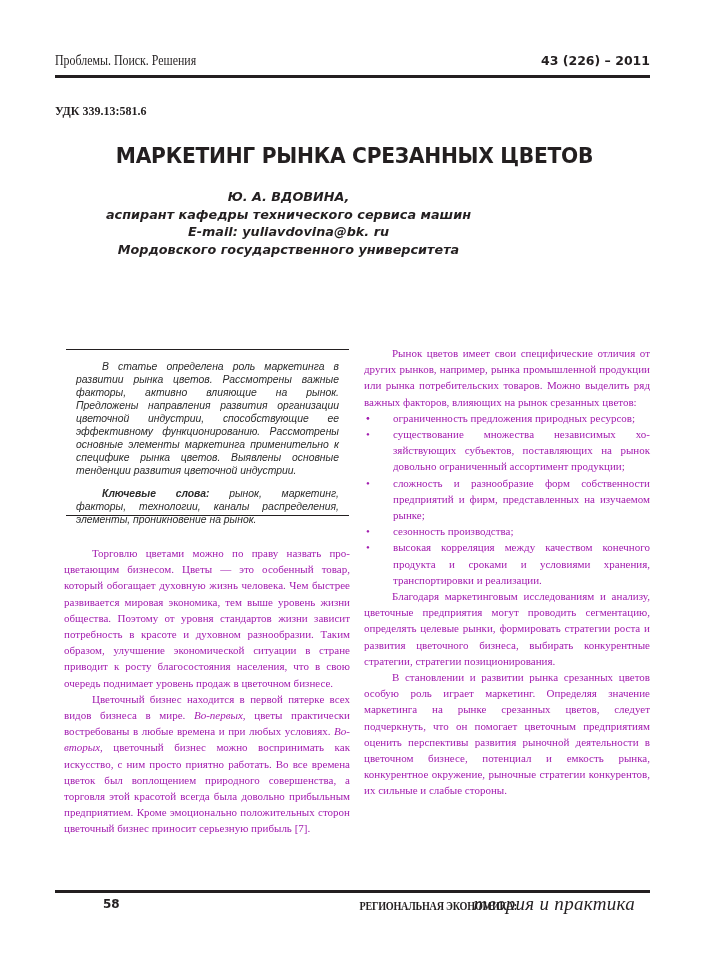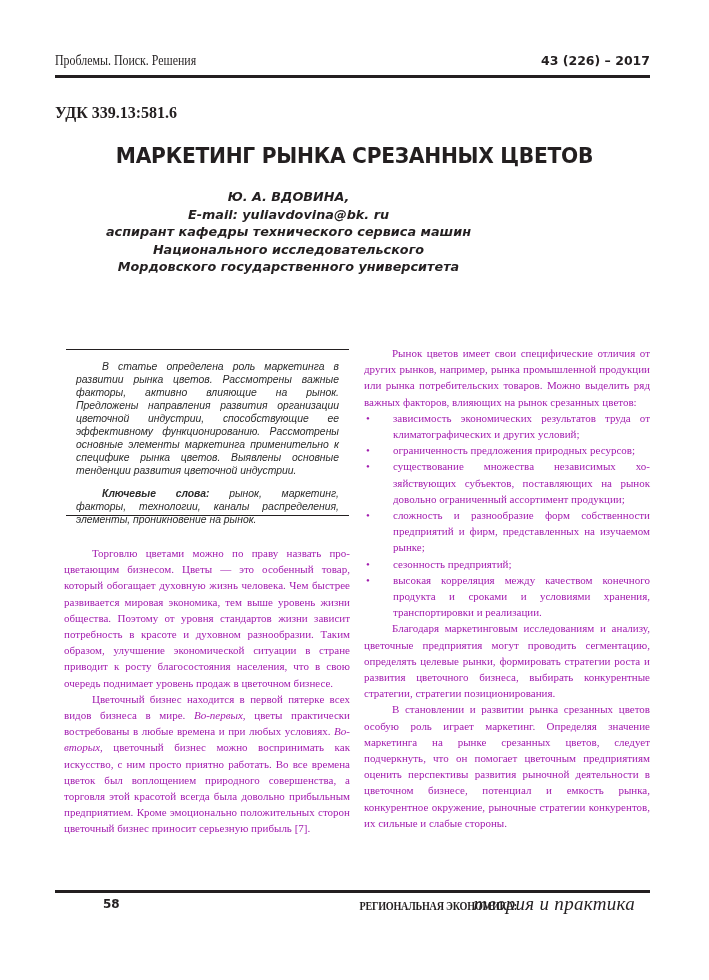--- a/index.html
+++ b/index.html
@@ -4,21 +4,21 @@
 <style>
   html, body { margin: 0; padding: 0; background: #ffffff; }
   body { width: 709px; height: 980px; position: relative; overflow: hidden; color: #231f20; }
   .abs { position: absolute; }
 
   
   #hdr-journal { left: 55px; top: 52px; font-family: "Liberation Serif", serif; font-size: 14.5px; transform: scaleX(0.82); transform-origin: left top; letter-spacing: 0px; }
   #hdr-issue { right: 59px; top: 53px; font-family: "DejaVu Sans", sans-serif; font-weight: bold; font-size: 12.5px; }
   #hdr-rule { left: 55px; top: 75px; width: 595px; height: 3px; background: #231f20; }
 
-  #udk { left: 55px; top: 104px; font-family: "Liberation Serif", serif; font-weight: bold; font-size: 16px; }
+  #udk { left: 55px; top: 104px; font-family: "Liberation Serif", serif; font-weight: bold; font-size: 12px; }
 
   #title { left: 0; width: 709px; top: 143px; text-align: center; font-family: "DejaVu Sans", sans-serif; font-weight: bold; font-size: 22px; letter-spacing: -0.3px; transform: scaleX(0.92); transform-origin: center top; }
 
   #authors { left: 0; width: 577px; top: 188px; text-align: center; font-family: "DejaVu Sans", sans-serif; font-weight: bold; font-style: italic; font-size: 12.8px; line-height: 17.5px; }
   #authors div { white-space: nowrap; }
 
   
   #abs-rule-top { left: 66px; top: 349px; width: 283px; height: 1px; background: #231f20; }
   #abs-rule-bot { left: 66px; top: 515px; width: 283px; height: 1px; background: #231f20; }
   #abstract { left: 66px; top: 350px; width: 283px; font-family: "Liberation Sans", sans-serif; font-style: italic; font-size: 10.4px; line-height: 13px; text-align: justify; color: #2b2b2b; }
@@ -38,55 +38,54 @@
   #ftr-rule { left: 55px; top: 890px; width: 595px; height: 3px; background: #231f20; }
   #ftr-page { left: 55px; top: 897px; font-family: "DejaVu Sans", sans-serif; font-weight: bold; font-size: 12px; margin-left: 48px; }
   #ftr-journal { right: 74px; top: 893px; white-space: nowrap; }
   #ftr-journal .caps { font-family: "Liberation Serif", serif; font-weight: bold; font-size: 13px; display: inline-block; transform: scaleX(0.78); transform-origin: right center; letter-spacing: -0.3px; margin-right: -48px; }
   #ftr-journal .ital { font-family: "Liberation Serif", serif; font-style: italic; font-size: 19px; letter-spacing: 0.3px; }
 </style>
 </head>
 <body>
 
 <div class="abs" id="hdr-journal">Проблемы. Поиск. Решения</div>
-<div class="abs" id="hdr-issue">43 (226) – 2017</div>
+<div class="abs" id="hdr-issue">43 (226) – 2011</div>
 <div class="abs" id="hdr-rule"></div>
 
 <div class="abs" id="udk">УДК 339.13:581.6</div>
 
 <div class="abs" id="title">МАРКЕТИНГ РЫНКА СРЕЗАННЫХ ЦВЕТОВ</div>
 
 <div class="abs" id="authors">
   <div>Ю. А. ВДОВИНА,</div>
+  <div>аспирант кафедры технического сервиса машин</div>
   <div>E-mail: yuliavdovina@bk. ru</div>
-  <div>аспирант кафедры технического сервиса машин</div>
-  <div>Национального исследовательского</div>
   <div>Мордовского государственного университета</div>
 </div>
 
 <div class="abs" id="abs-rule-top"></div>
 <div class="abs" id="abstract">
   <p>В статье определена роль маркетинга в разви­тии рынка цветов. Рассмотрены важные факторы, активно влияющие на рынок. Предложены направ­ления развития организации цветочной индустрии, способствующие ее эффективному функциониро­ванию. Рассмотрены основные элементы марке­тинга применительно к специфике рынка цветов. Выявлены основные тенденции развития цветочной индустрии.</p>
   <p><b>Ключевые слова:</b><span> рынок, маркетинг, факторы, технологии, каналы распределения, элементы, про­никновение на рынок.</span></p>
 </div>
 <div class="abs" id="abs-rule-bot"></div>
 
 <div class="abs col" id="col-left">
   <p>Торговлю цветами можно по праву назвать про­цветающим бизнесом. Цветы — это особенный то­вар, который обогащает духовную жизнь человека. Чем быстрее развивается мировая экономика, тем выше уровень жизни общества. Поэтому от уровня стандартов жизни зависит потребность в красоте и духовном разнообразии. Таким образом, улучшение экономической ситуации в стране приводит к росту благосостояния населения, что в свою очередь под­нимает уровень продаж в цветочном бизнесе.</p>
   <p><span>Цветочный бизнес находится в первой пятер­ке всех видов бизнеса в мире. </span><i>Во-первых</i><span>, цветы практически востребованы в любые времена и при любых условиях. </span><i>Во-вторых</i><span>, цветочный бизнес можно воспринимать как искусство, с ним просто приятно работать. Во все времена цветок был воп­лощением природного совершенства, а торговля этой красотой всегда была довольно прибыльным предприятием. Кроме эмоционально положитель­ных сторон цветочный бизнес приносит серьезную прибыль [7].</span></p>
 </div>
 
 <div class="abs col" id="col-right">
   <p>Рынок цветов имеет свои специфические отличия от других рынков, например, рынка про­мышленной продукции или рынка потребительских товаров. Можно выделить ряд важных факторов, влияющих на рынок срезанных цветов:</p>
   <ul>
-    <li><span class="bullet">•</span><span>зависимость экономических результатов труда от климатографических и других условий;</span></li>
+    <li><span class="bullet">•</span></li>
     <li><span class="bullet">•</span><span>ограниченность предложения природных ре­сурсов;</span></li>
     <li><span class="bullet">•</span><span>существование множества независимых хо­зяйствующих субъектов, поставляющих на рынок довольно ограниченный ассортимент продукции;</span></li>
     <li><span class="bullet">•</span><span>сложность и разнообразие форм собственности предприятий и фирм, представленных на изу­чаемом рынке;</span></li>
-    <li><span class="bullet">•</span><span>сезонность предприятий;</span></li>
+    <li><span class="bullet">•</span><span>сезонность производства;</span></li>
     <li><span class="bullet">•</span><span>высокая корреляция между качеством конечно­го продукта и сроками и условиями хранения, транспортировки и реализации.</span></li>
   </ul>
   <p>Благодаря маркетинговым исследованиям и анализу, цветочные предприятия могут проводить сегментацию, определять целевые рынки, форми­ровать стратегии роста и развития цветочного биз­неса, выбирать конкурентные стратегии, стратегии позиционирования.</p>
   <p>В становлении и развитии рынка срезанных цве­тов особую роль играет маркетинг. Определяя значе­ние маркетинга на рынке срезанных цветов, следует подчеркнуть, что он помогает цветочным предпри­ятиям оценить перспективы развития рыночной де­ятельности в цветочном бизнесе, потенциал и емкость рынка, конкурентное окружение, рыночные стратегии конкурентов, их сильные и слабые стороны.</p>
 </div>
 
 <div class="abs" id="ftr-rule"></div>
 <div class="abs" id="ftr-page">58</div>
 <div class="abs" id="ftr-journal">
   <span class="caps">РЕГИОНАЛЬНАЯ ЭКОНОМИКА:</span>

